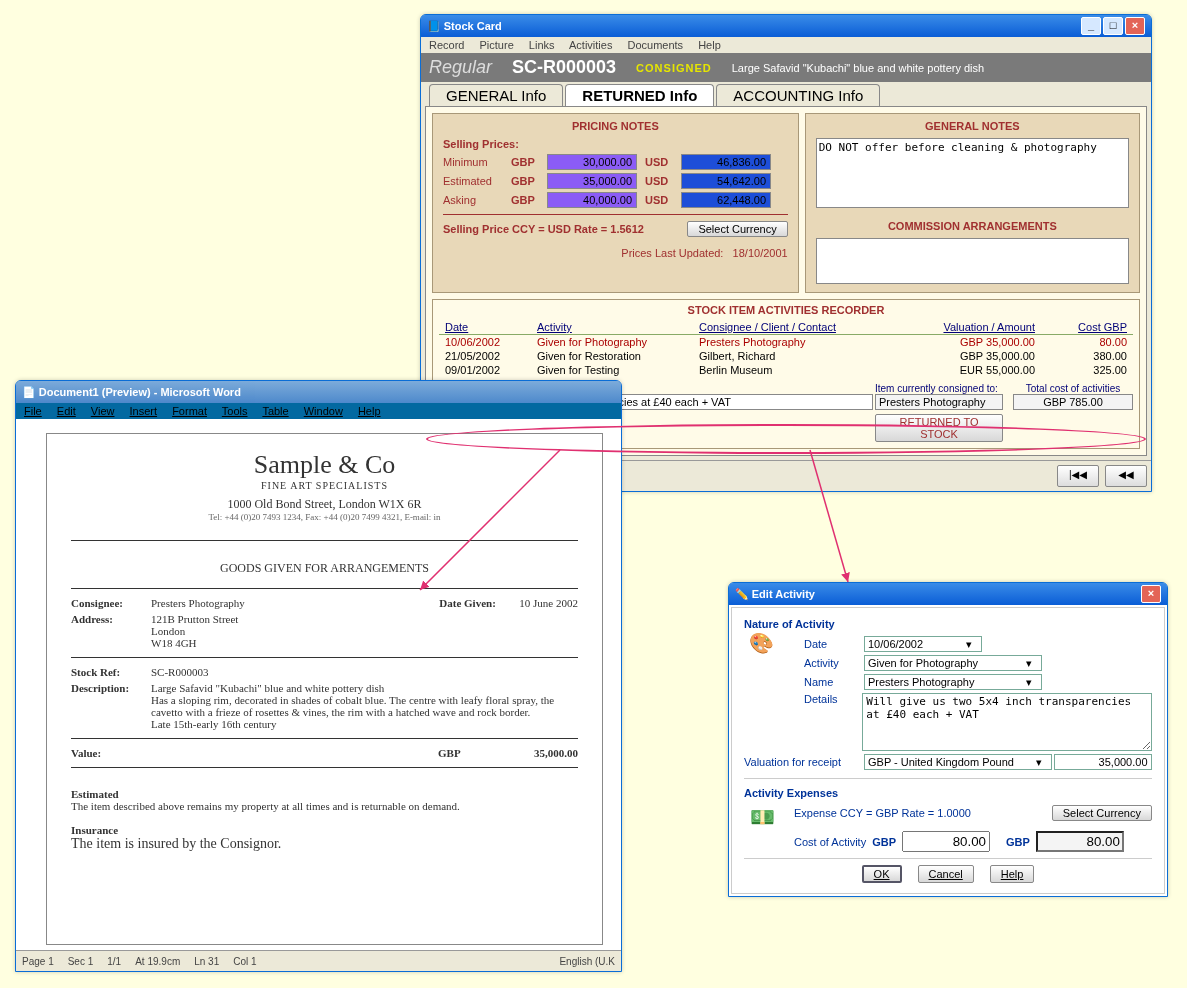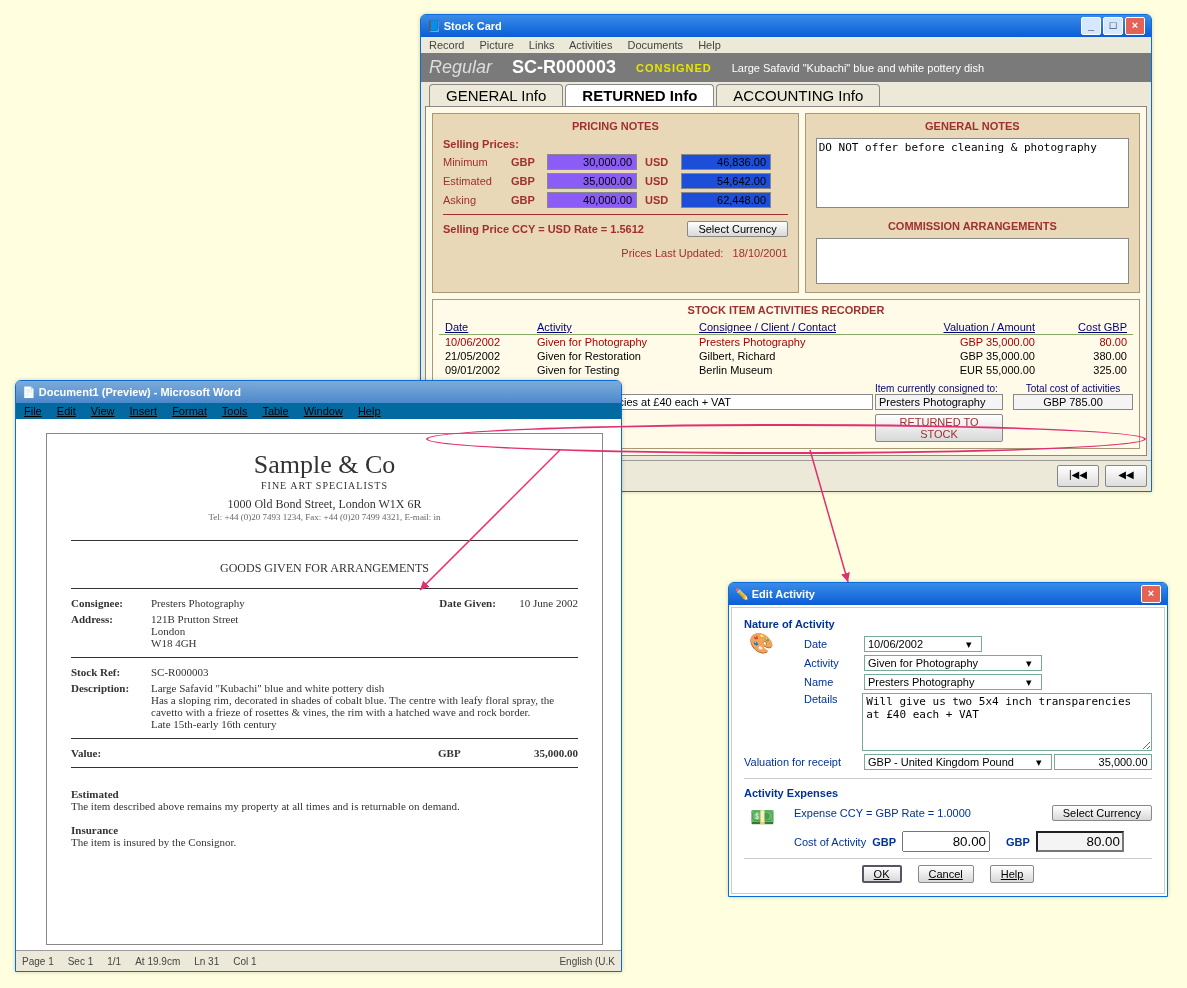--- a/index.html
+++ b/index.html
@@ -258,21 +258,21 @@
         <span class="fr"></span>
         <span style="width:60px;font-weight:bold">GBP</span>
         <span style="width:80px;text-align:right;font-weight:bold">35,000.00</span>
       </div>
     <div class="hr2"></div>
     <br>
     <div style="font-weight:bold;font-size:11px">Estimated</div>
     <div style="font-size:11px">The item described above remains my property at all times and is returnable on demand.</div>
     <br>
     <div style="font-weight:bold;font-size:11px">Insurance</div>
-    <div style="font-size:11px">The item is insured by the Consignor.</div>
+    <div style="font-size:14px">The item is insured by the Consignor.</div>
   </div>
   <div class="statusbar">
     <span>Page  1</span>
     <span>Sec 1</span>
     <span>1/1</span>
     <span>At  19.9cm</span>
     <span>Ln  31</span>
     <span>Col  1</span>
     <span style="margin-left:auto">English (U.K</span>
   </div>

